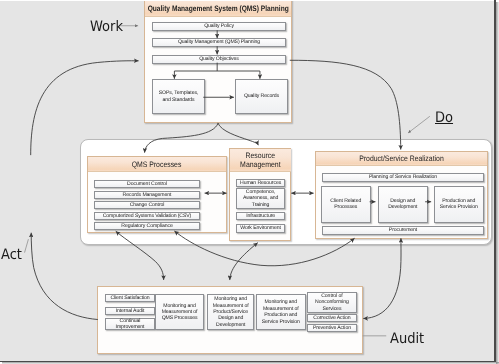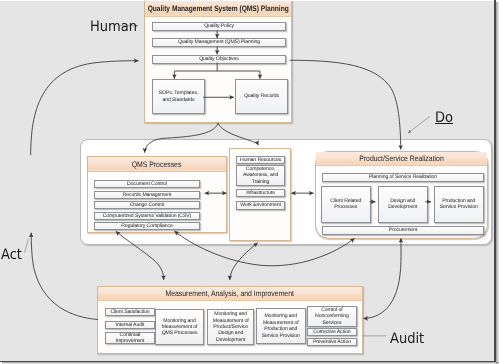--- a/index.html
+++ b/index.html
@@ -72,45 +72,45 @@
     <div class="ogbody" style="height:60px;">
       <div class="bx" style="left:6px;top:7.3px;width:106px;height:7.6px;">Document Control</div>
       <div class="bx" style="left:6px;top:17.9px;width:106px;height:7.6px;">Records Management</div>
       <div class="bx" style="left:6px;top:28.5px;width:106px;height:7.6px;">Change Control</div>
       <div class="bx" style="left:6px;top:38.8px;width:106px;height:7.6px;">Computerized Systems Validation (CSV)</div>
       <div class="bx" style="left:6px;top:49.3px;width:106px;height:7.6px;">Regulatory Compliance</div>
     </div>
   </div>
 
   <div class="og" style="left:228.6px;top:146.9px;width:62.7px;height:92.8px;">
+    <div class="oghdr" style="height:22.9px;padding:0 3px;">
+          <span class="sw" style="width:60px">Resource Management</span>
+        </div>
     <div class="ogbody" style="height:68px;">
       <div class="bx" style="left:6.6px;top:7.5px;width:49.2px;height:7.6px;">Human Resources</div>
       <div class="bx" style="left:6.6px;top:16.3px;width:49.2px;height:21.3px;padding:0 2px;">Competence, Awareness, and Training</div>
       <div class="bx" style="left:6.6px;top:39.9px;width:49.2px;height:8.4px;">Infrastructure</div>
       <div class="bx" style="left:6.6px;top:52.4px;width:49.2px;height:8.6px;">Work Environment</div>
     </div>
   </div>
 
-  <div class="og" style="left:315px;top:149.8px;width:172.5px;height:88px;border-radius:14px;">
+  <div class="og" style="left:315px;top:149.8px;width:172.5px;height:88px;">
     <div class="oghdr" style="height:14.4px;">
           <span class="sq">Product/Service Realization</span>
         </div>
     <div class="ogbody" style="height:72px;">
       <div class="bx" style="left:5.6px;top:7px;width:162px;height:8.5px;">Planning of Service Realization</div>
       <div class="bx" style="left:5.3px;top:20.2px;width:49.5px;height:36.5px;padding:0 4px;">Client Related Processes</div>
       <div class="bx" style="left:61.7px;top:20.2px;width:49.5px;height:36.5px;padding:0 4px;">Design and Development</div>
       <div class="bx" style="left:117.7px;top:20.2px;width:49.5px;height:36.5px;padding:0 4px;">Production and Service Provision</div>
       <div class="bx" style="left:5.6px;top:60px;width:162px;height:8.5px;">Procurement</div>
     </div>
   </div>
 
   <div class="og" style="left:97.2px;top:284.6px;width:265.5px;height:68.6px;">
-    <div class="oghdr" style="height:14.2px;">
-          <span class="sq">Measurement, Analysis, and Improvement</span>
-        </div>
     <div class="ogbody" style="height:53px;">
       <div class="bx" style="left:6.4px;top:7.4px;width:50px;height:7.9px;">Client Satisfaction</div>
       <div class="bx" style="left:6.4px;top:20.2px;width:50px;height:7.6px;">Internal Audit</div>
       <div class="bx" style="left:6.4px;top:31.6px;width:50px;height:12.1px;padding:0 2px;">Continual Improvement</div>
       <div class="bx" style="left:57.2px;top:7.9px;width:49.1px;height:36.4px;padding:0 2px;">Monitoring and Measurement of QMS Processes</div>
       <div class="bx" style="left:108.4px;top:7.9px;width:47.3px;height:36.4px;padding:0 2px;">Monitoring and Measurement of Product/Service Design and Development</div>
       <div class="bx" style="left:158px;top:7.3px;width:49.5px;height:36.4px;padding:0 2px;">Monitoring and Measurement of Production and Service Provision</div>
       <div class="bx" style="left:208.8px;top:5.1px;width:49.8px;height:20.6px;padding:0 2px;">Control of Nonconforming Services</div>
       <div class="bx" style="left:208.8px;top:27.3px;width:49.8px;height:8px;">Corrective Action</div>
       <div class="bx" style="left:208.8px;top:37.7px;width:49.8px;height:7.8px;">Preventive Action</div>
@@ -158,19 +158,19 @@
       <path d="M98,320.3 C70,318 42,305 33.5,268 C31.5,258 31,243 31,233" marker-end="url(#ah)"></path>
     </g>
     <g stroke="#9a9a9a" stroke-width="0.9" fill="none">
       <path d="M120.6,24.9 L138.5,24.9" marker-end="url(#ahg)"></path>
       <path d="M431.9,115.9 L410,132.7" marker-end="url(#ahg)"></path>
       <path d="M388,336.7 L364.3,336.7"></path>
       <path d="M24.3,253 L28.2,239.5"></path>
     </g>
   </svg>
 
-  <div class="pd" style="left:89.8px;top:19.2px;">Human</div>
+  <div class="pd" style="left:89.8px;top:19.2px;">Work</div>
   <div class="pd" style="left:434.5px;top:110px;text-decoration:underline;">Do</div>
   <div class="pd" style="left:390.2px;top:330.5px;">Audit</div>
   <div class="pd" style="left:0.7px;top:246.7px;">Act</div>
 
  </div>
 </div>
 
 </body></html>

